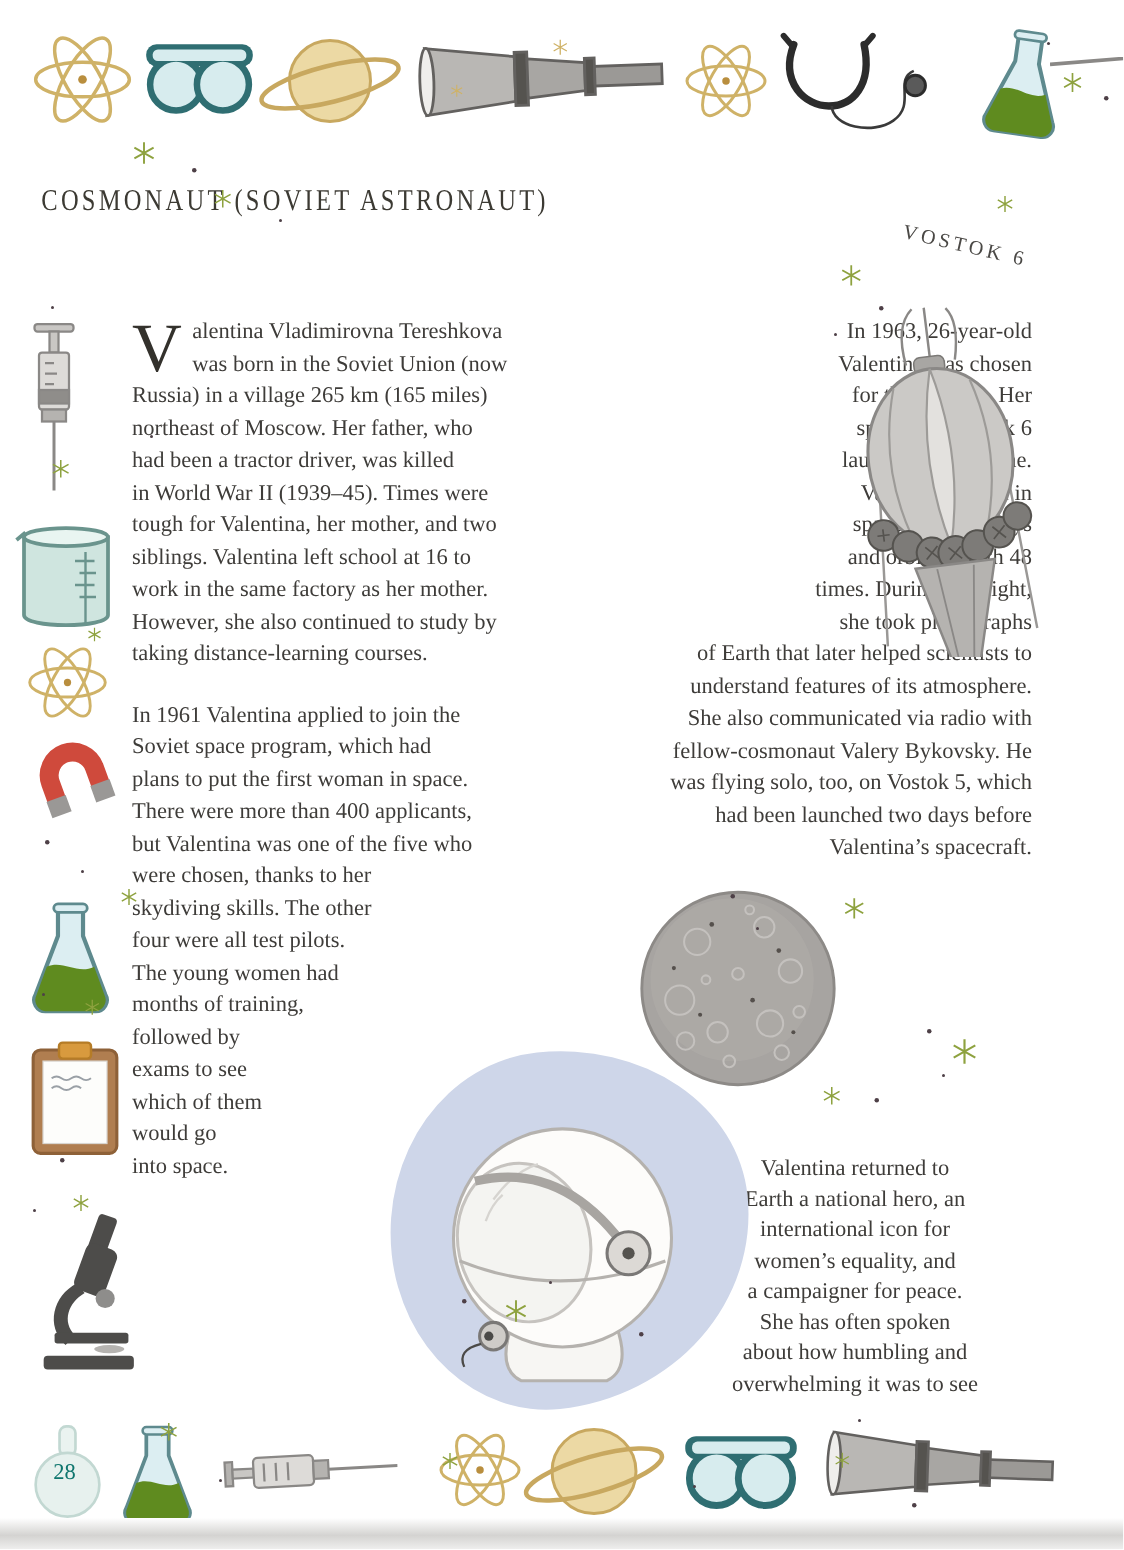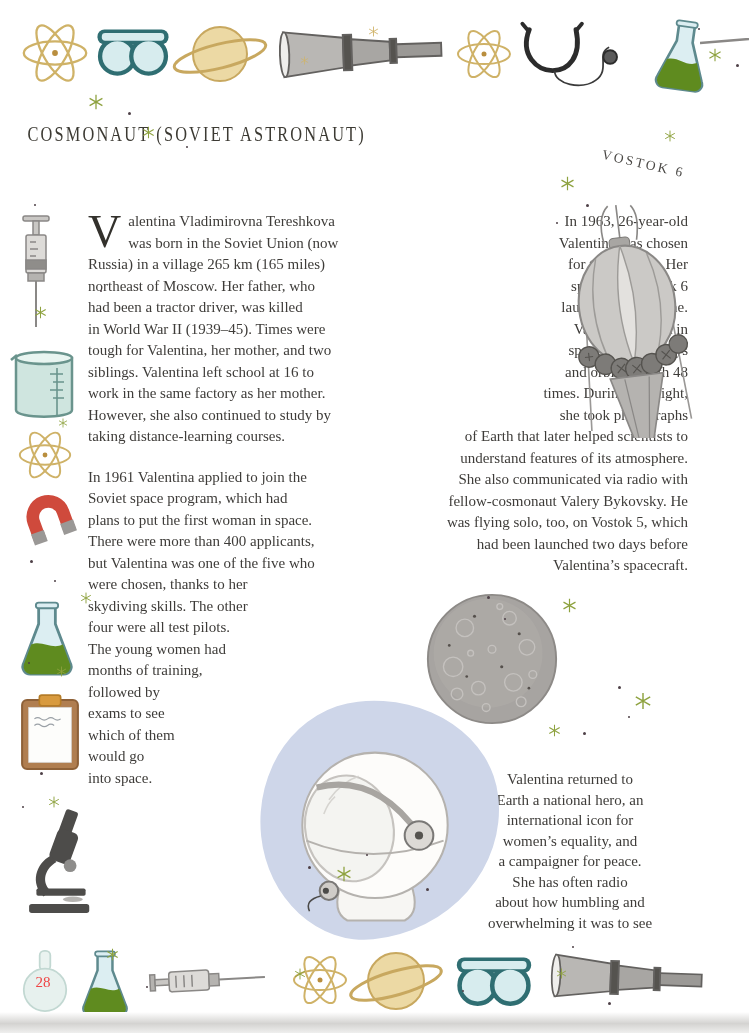--- a/index.html
+++ b/index.html
@@ -23,21 +23,21 @@
   .rightcol{left:388px;top:211px;width:300px;font-size:15px;line-height:21.5px;text-align:right;}
   .para{margin:0;}
   .gap16{margin-top:16px;}
   .gap19{margin-top:19px;}
   .dropcap{float:left;font-size:46px;line-height:38px;padding:2px 7px 0 0;color:#33312c;}
   .returnpara{left:440px;top:769px;width:260px;font-size:15px;line-height:20.5px;text-align:center;}
 
   .vostok-label{left:601px;top:156px;transform:rotate(13deg);font-size:13.5px;letter-spacing:2.5px;
                 color:#4a4845;white-space:nowrap;}
 
-  .pagenum{left:20px;top:974px;width:46px;text-align:center;font-size:15px;color:#ef4444;}
+  .pagenum{left:20px;top:974px;width:46px;text-align:center;font-size:15px;color:#0f766e;}
 
   
   .blob{left:260px;top:700px;width:240px;height:238px;background:#ced6e9;
         border-radius:46% 54% 58% 42% / 52% 46% 54% 48%;transform:rotate(-6deg);}
 
   
   .star{position:absolute;}
   .dot{position:absolute;width:3px;height:3px;border-radius:50%;background:#4e4047;}
   .dot.sm{width:2px;height:2px;}
 
@@ -237,21 +237,21 @@
 was flying solo, too, on Vostok 5, which
 had been launched two days before
 Valentina’s spacecraft.</p>
   </div>
 
   <div class="abs returnpara pretext">Valentina returned to
 Earth a national hero, an
 international icon for
 women’s equality, and
 a campaigner for peace.
-She has often radio
+She has often spoken
 about how humbling and
 overwhelming it was to see</div>
 
   <div class="abs vostok-label">VOSTOK 6</div>
   <div class="abs" style="left:556px;top:182px;width:142px;height:256px;">
     <svg viewBox="0 0 130 250">
         <g transform="rotate(-7 65 120)">
       <path d="M24 122 l-8 116 M106 122 l8 116" stroke="#9a9896" stroke-width="1.6" fill="none"></path>
       <path d="M50 58 q-4 -26 8 -36 M66 58 v-36 M82 58 q6 -24 -2 -34" stroke="#8a8886" stroke-width="1.6" fill="none"></path>
       <rect x="55" y="54" width="20" height="11" rx="4" fill="#a8a6a3" stroke="#7b7976"></rect>

